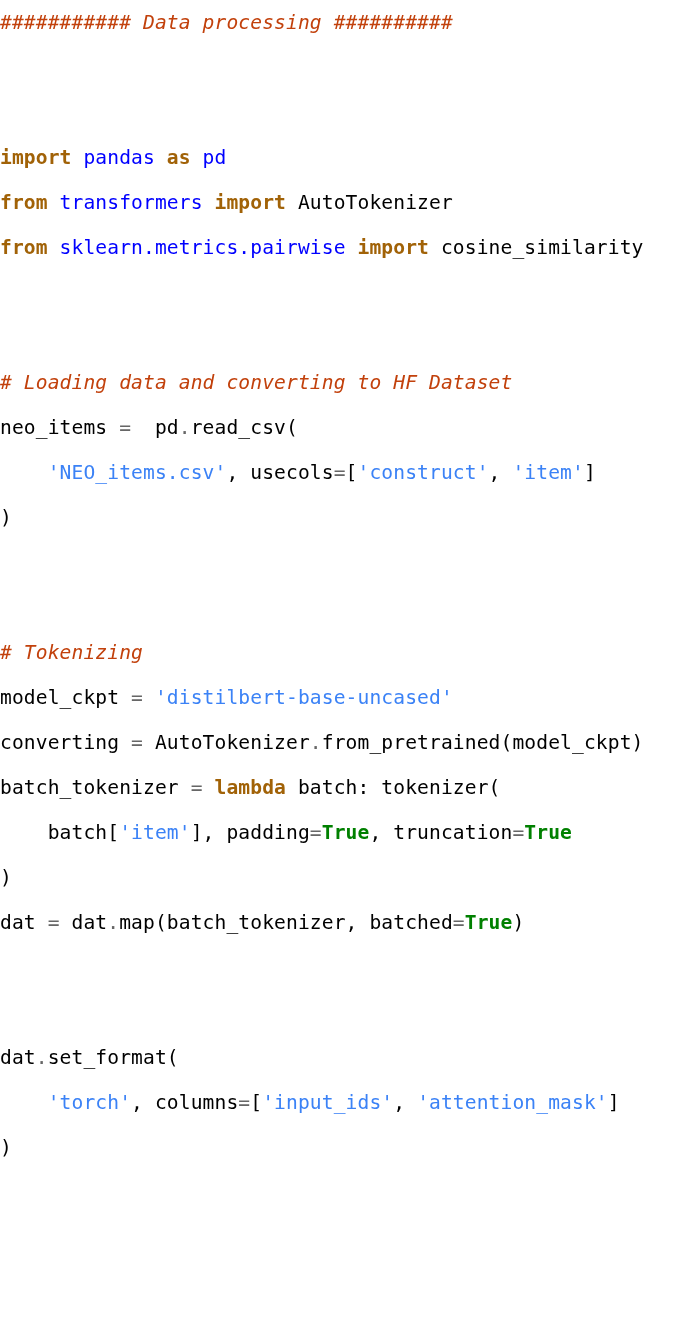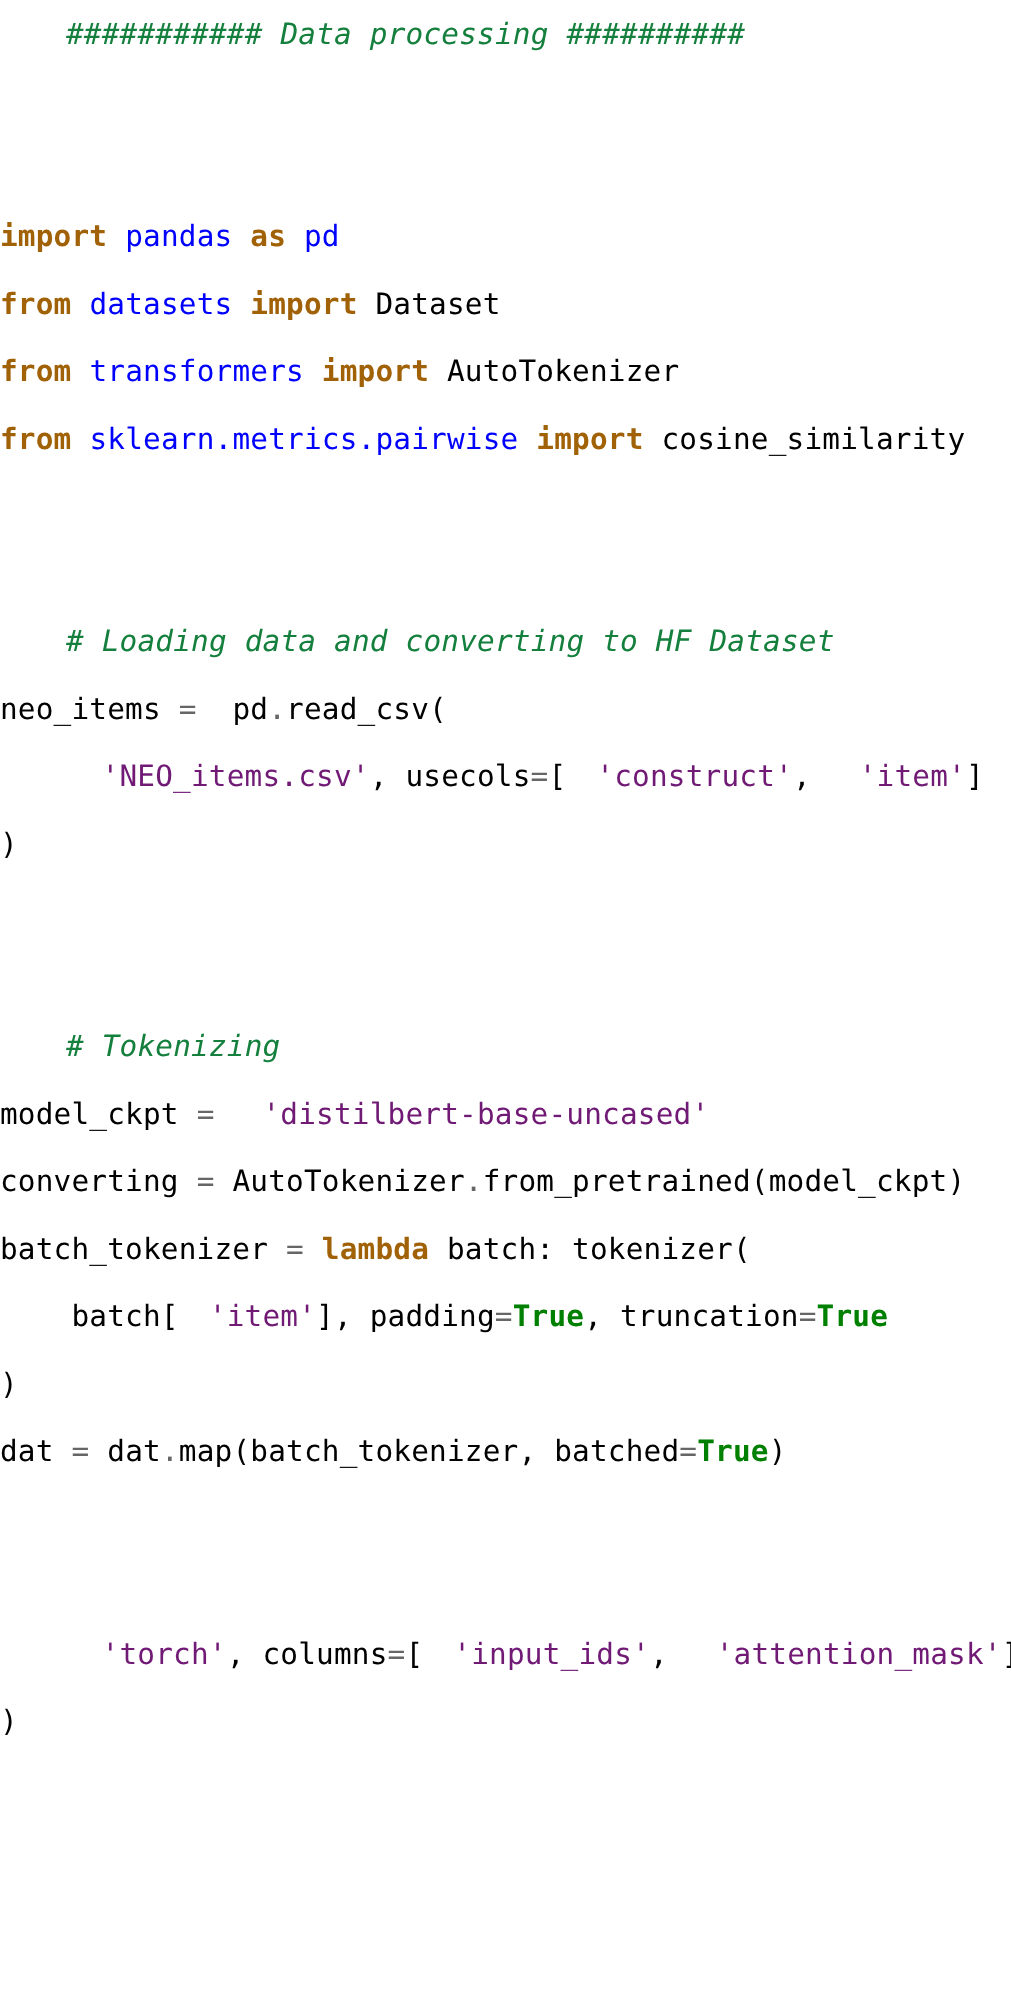--- a/index.html
+++ b/index.html
@@ -25,52 +25,52 @@
     white-space: pre;
     font-size: 19.6px;
     letter-spacing: 0.12px;
     color: #000000;
     font-family: "DejaVu Sans Mono", "Liberation Mono", monospace;
   }
   .code-line.blank {
     height: 45px;
   }
   
-  .tok-comment  { color: #15803d; font-style: italic; padding-left: 44px; }
+  .tok-comment  { color: #c2410c; font-style: italic; }
   .tok-keyword  { color: #a16207; font-weight: bold; }
   .tok-builtin  { color: #008000; font-weight: bold; }
   .tok-module   { color: #0000ff; font-weight: normal; }
-  .tok-string   { color: #701a75; margin-left: 20px; }
+  .tok-string   { color: #3b82f6; }
   .tok-operator { color: #666666; }
   .tok-plain    { color: #000000; }
 </style>
 </head>
 <body>
 
 <div id="code-listing">
     <div class="code-line"><span class="tok-comment">########### Data processing ##########</span></div>
     <div class="code-line blank">&nbsp;</div>
     <div class="code-line blank">&nbsp;</div>
     <div class="code-line"><span class="tok-keyword">import</span><span class="tok-plain"> </span><span class="tok-module">pandas</span><span class="tok-plain"> </span><span class="tok-keyword">as</span><span class="tok-plain"> </span><span class="tok-module">pd</span></div>
-    <div class="code-line"><span class="tok-keyword">from</span><span class="tok-plain"> </span><span class="tok-module">datasets</span><span class="tok-plain"> </span><span class="tok-keyword">import</span><span class="tok-plain"> Dataset</span></div>
     <div class="code-line"><span class="tok-keyword">from</span><span class="tok-plain"> </span><span class="tok-module">transformers</span><span class="tok-plain"> </span><span class="tok-keyword">import</span><span class="tok-plain"> AutoTokenizer</span></div>
     <div class="code-line"><span class="tok-keyword">from</span><span class="tok-plain"> </span><span class="tok-module">sklearn.metrics.pairwise</span><span class="tok-plain"> </span><span class="tok-keyword">import</span><span class="tok-plain"> cosine_similarity</span></div>
     <div class="code-line blank">&nbsp;</div>
     <div class="code-line blank">&nbsp;</div>
     <div class="code-line"><span class="tok-comment"># Loading data and converting to HF Dataset</span></div>
     <div class="code-line"><span class="tok-plain">neo_items </span><span class="tok-operator">=</span><span class="tok-plain">  pd</span><span class="tok-operator">.</span><span class="tok-plain">read_csv(</span></div>
     <div class="code-line"><span class="tok-plain">    </span><span class="tok-string">'NEO_items.csv'</span><span class="tok-plain">, usecols</span><span class="tok-operator">=</span><span class="tok-plain">[</span><span class="tok-string">'construct'</span><span class="tok-plain">, </span><span class="tok-string">'item'</span><span class="tok-plain">]</span></div>
     <div class="code-line"><span class="tok-plain">)</span></div>
     <div class="code-line blank">&nbsp;</div>
     <div class="code-line blank">&nbsp;</div>
     <div class="code-line"><span class="tok-comment"># Tokenizing</span></div>
     <div class="code-line"><span class="tok-plain">model_ckpt </span><span class="tok-operator">=</span><span class="tok-plain"> </span><span class="tok-string">'distilbert-base-uncased'</span></div>
     <div class="code-line"><span class="tok-plain">converting </span><span class="tok-operator">=</span><span class="tok-plain"> AutoTokenizer</span><span class="tok-operator">.</span><span class="tok-plain">from_pretrained(model_ckpt)</span></div>
     <div class="code-line"><span class="tok-plain">batch_tokenizer </span><span class="tok-operator">=</span><span class="tok-plain"> </span><span class="tok-keyword">lambda</span><span class="tok-plain"> batch: tokenizer(</span></div>
     <div class="code-line"><span class="tok-plain">    batch[</span><span class="tok-string">'item'</span><span class="tok-plain">], padding</span><span class="tok-operator">=</span><span class="tok-builtin">True</span><span class="tok-plain">, truncation</span><span class="tok-operator">=</span><span class="tok-builtin">True</span></div>
     <div class="code-line"><span class="tok-plain">)</span></div>
     <div class="code-line"><span class="tok-plain">dat </span><span class="tok-operator">=</span><span class="tok-plain"> dat</span><span class="tok-operator">.</span><span class="tok-plain">map(batch_tokenizer, batched</span><span class="tok-operator">=</span><span class="tok-builtin">True</span><span class="tok-plain">)</span></div>
     <div class="code-line blank">&nbsp;</div>
     <div class="code-line blank">&nbsp;</div>
+    <div class="code-line"><span class="tok-plain">dat</span><span class="tok-operator">.</span><span class="tok-plain">set_format(</span></div>
     <div class="code-line"><span class="tok-plain">    </span><span class="tok-string">'torch'</span><span class="tok-plain">, columns</span><span class="tok-operator">=</span><span class="tok-plain">[</span><span class="tok-string">'input_ids'</span><span class="tok-plain">, </span><span class="tok-string">'attention_mask'</span><span class="tok-plain">]</span></div>
     <div class="code-line"><span class="tok-plain">)</span></div>
     <div class="code-line blank">&nbsp;</div>
   </div>
 
 </body></html>

